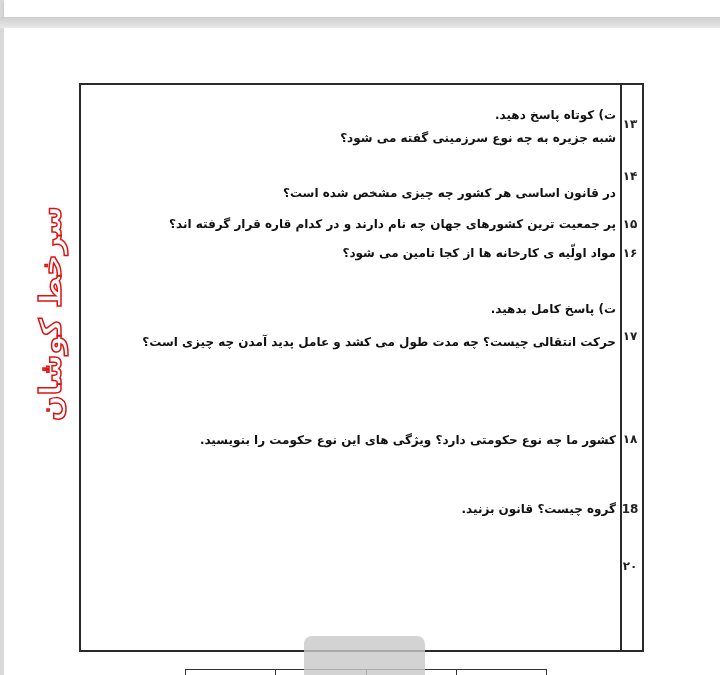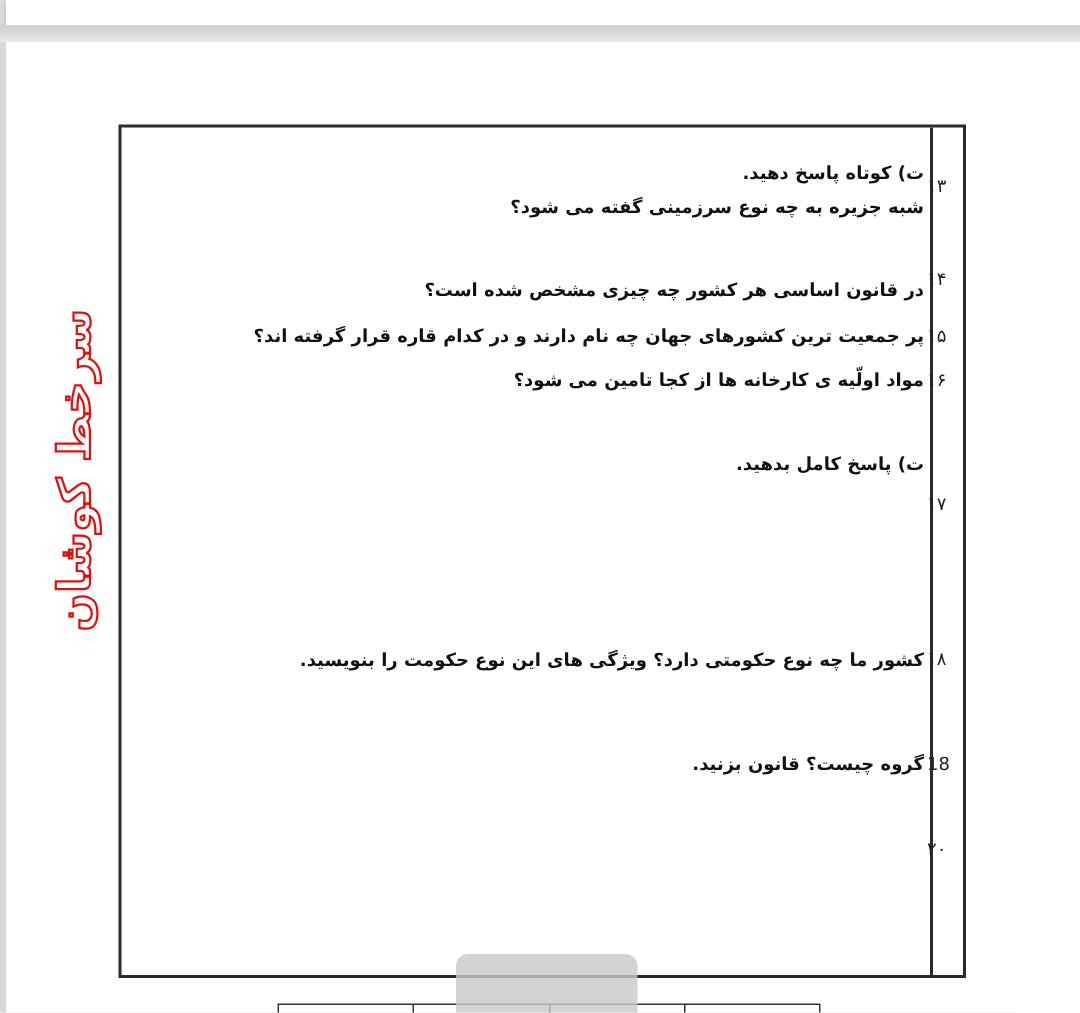--- a/index.html
+++ b/index.html
@@ -28,22 +28,22 @@
     .frame {
       position: absolute; left: 75px; top: 55px; width: 561px; height: 565px;
       border: 2px solid #2a2a2a; border-right-width: 2px;
       box-sizing: content-box;
     }
     .num-col {
       position: absolute; top: 0; right: 0; width: 20px; height: 100%;
       border-left: 2px solid #2a2a2a;
     }
     .row-num {
-      position: absolute; right: 0; width: 24px; text-align: left;
-      font-size: 12px; font-weight: normal; color: #222;
+      position: absolute; right: 0; width: 24px; text-align: center;
+      font-size: 12px; font-weight: bold; color: #222;
       direction: rtl;
     }
     .line {
       position: absolute; right: 26px; direction: rtl; text-align: left;
       font-size: 12px; font-weight: bold; color: #111; white-space: nowrap;
     }
     .heading { font-size: 12px; }
     .watermark {
       position: absolute; left: 24px; top: 150px; width: 44px; height: 270px;
       display: flex; align-items: center; justify-content: center;
@@ -73,36 +73,37 @@
 <body>
 
 <div class="left-edge"></div>
 <div class="page-prev"></div>
 <div class="gap"></div>
 
 <div class="page">
   <div class="frame">
     <div class="num-col">
       <div class="row-num" style="top:32px">۱۳</div>
-      <div class="row-num" style="top:94px">۱۴</div>
+      <div class="row-num" style="top:84px">۱۴</div>
       <div class="row-num" style="top:132px">۱۵</div>
       <div class="row-num" style="top:161px">۱۶</div>
       <div class="row-num" style="top:244px">۱۷</div>
       <div class="row-num" style="top:347px">۱۸</div>
       <div class="row-num" style="top:417px">18</div>
       <div class="row-num" style="top:474px">۲۰</div>
     </div>
 
     <div class="line heading" style="top:23px">ت) کوتاه پاسخ دهید.</div>
     <div class="line" style="top:46px">شبه جزیره به چه نوع سرزمینی گفته می شود؟</div>
     <div class="line" style="top:101px">در قانون اساسی هر کشور چه چیزی مشخص شده است؟</div>
     <div class="line" style="top:161px">مواد اولّیه ی کارخانه ها از کجا تامین می شود؟</div>
     <div class="line" style="top:132px">پر جمعیت ترین کشورهای جهان چه نام دارند و در کدام قاره قرار گرفته اند؟</div>
 
     <div class="line heading" style="top:217px">ت) پاسخ کامل بدهید.</div>
+    <div class="line" style="top:250px">حرکت انتقالی چیست؟ چه مدت طول می کشد و عامل پدید آمدن چه چیزی است؟</div>
     <div class="line" style="top:348px">کشور ما چه نوع حکومتی دارد؟ ویژگی های این نوع حکومت را بنویسید.</div>
     <div class="line" style="top:417px">گروه چیست؟ قانون بزنید.</div>
   </div>
 
   <div class="watermark">
     <span>سرخط کوشان</span>
   </div>
 
   <div class="bottom-table">
     <div></div>

